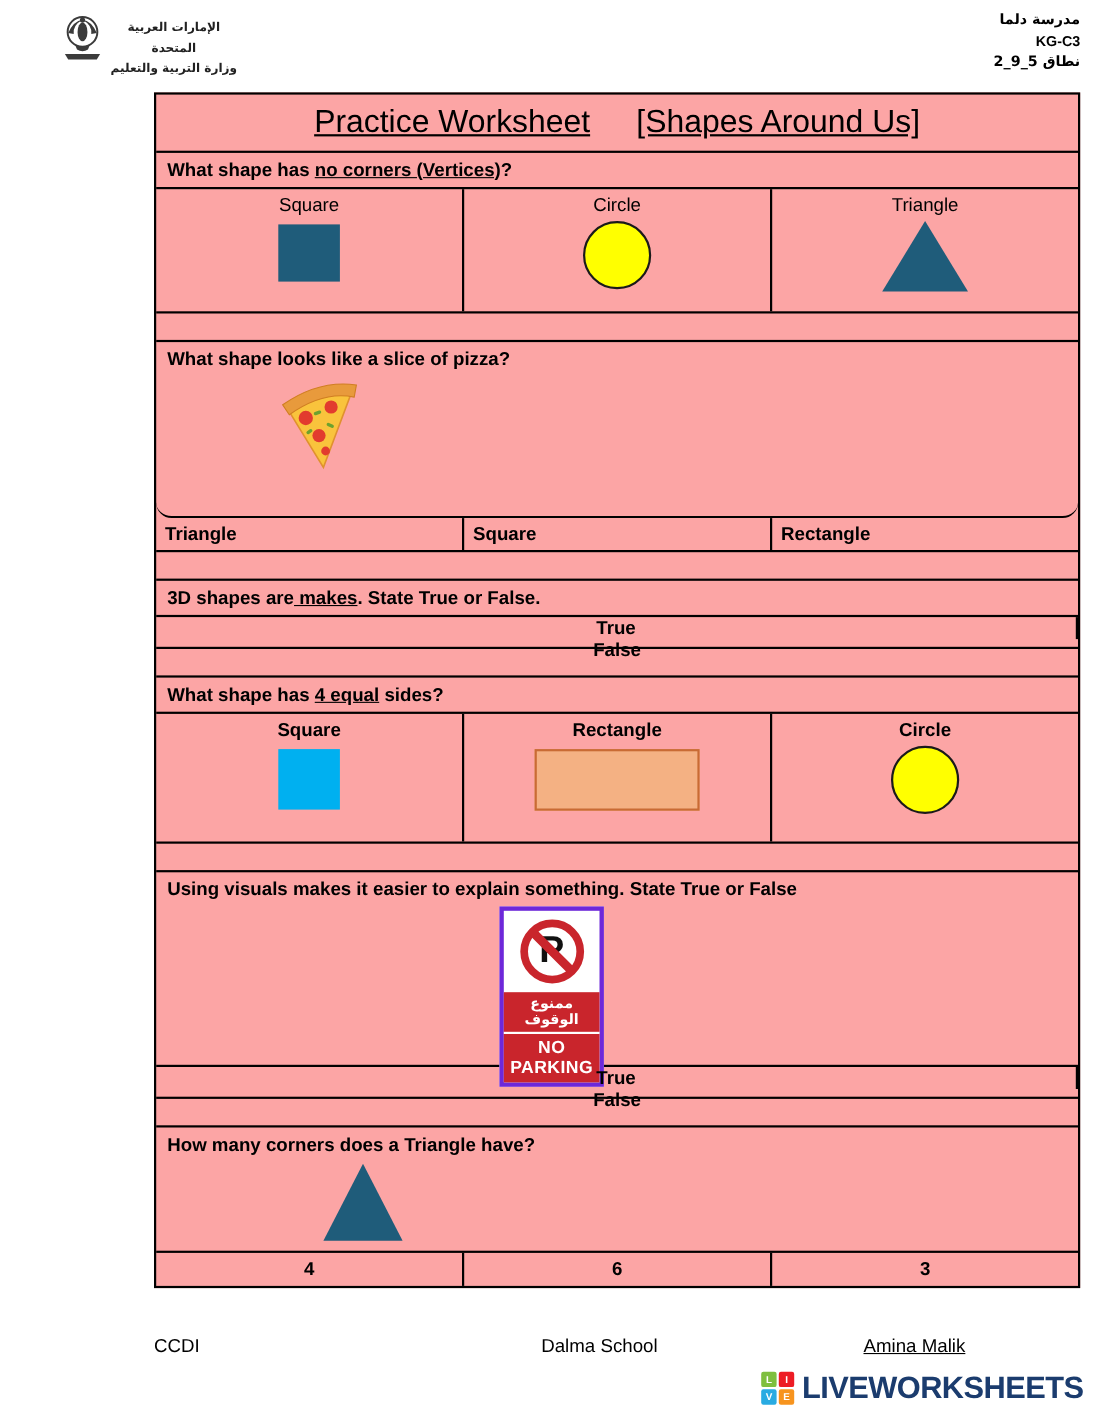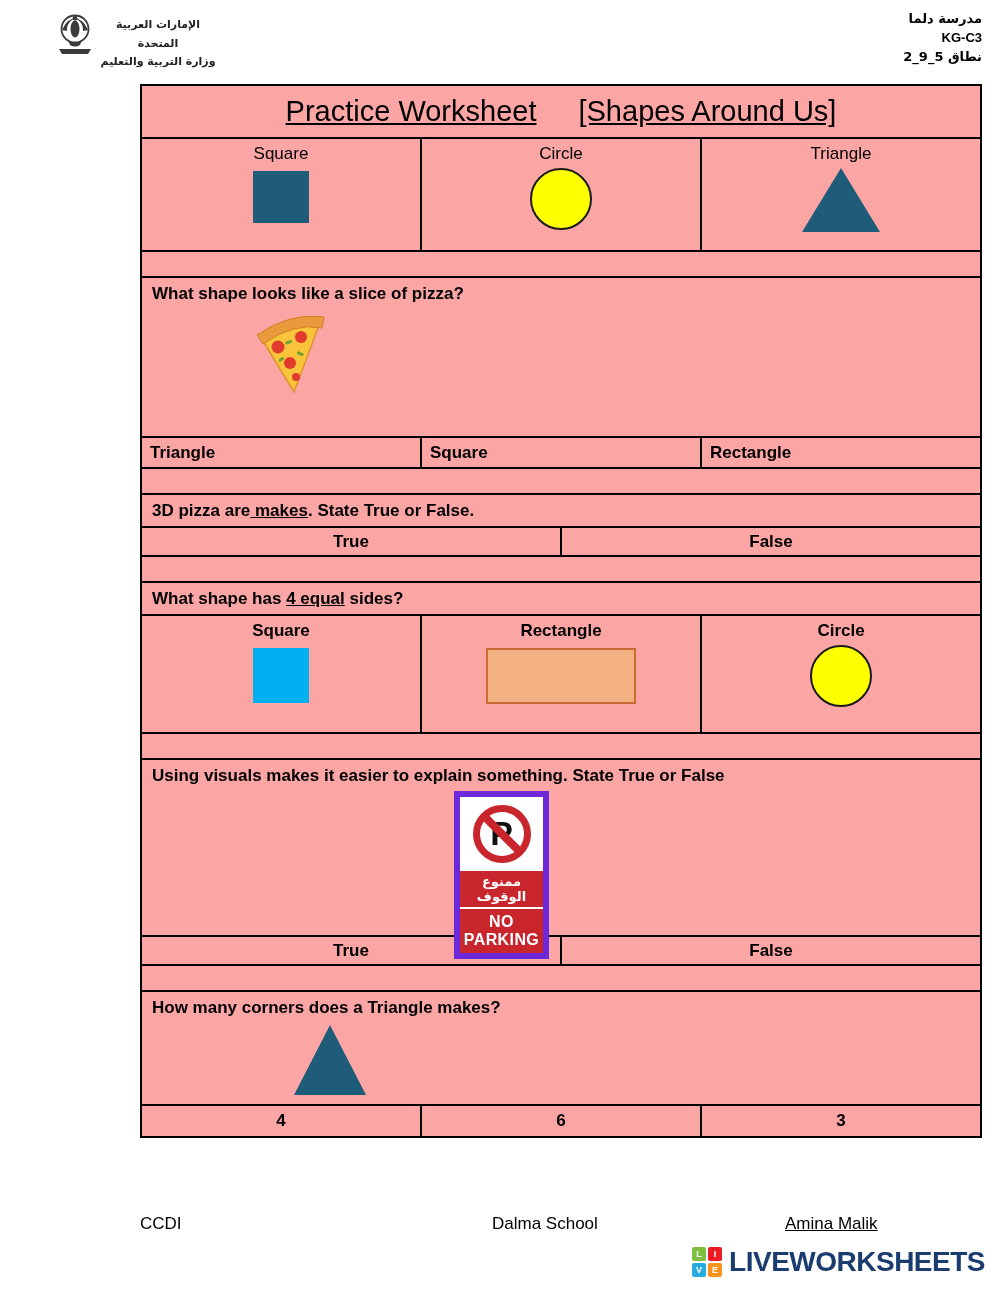--- a/index.html
+++ b/index.html
@@ -31,46 +31,46 @@
   .title-gap { display:inline-block; width:42px; }
 
   .row-q { height:33px; display:flex; align-items:center; padding-left:10px; }
   .q-text { font-weight:bold; font-size:17px; }
   .q-text .u { text-decoration:underline; }
   .q-line { padding:6px 10px 0 10px; font-weight:bold; font-size:17px; }
 
   .row-spacer { height:26px; }
   .row-q1opts { height:113px; }
   .row-q4opts { height:118px; }
-  .row-q2 { height:160px; }
+  .row-q2 { height:160px;border-radius:14px; }
   .row-q5 { height:177px; }
   .row-q6 { height:114px; }
   .row-ans  { height:31px; }
   .row-ansC { height:30px; }
-  .row-tf   { height:29px; }
+  .row-tf   { height:29px;flex-direction:column; }
 
   .opt { display:flex; flex-direction:column; align-items:center; padding-top:5px; }
   .opt-label { font-size:17px; }
   .opt-label.bold { font-weight:bold; }
   .shape { margin-top:7px; }
   .square-navy  { width:56px; height:52px; background:var(--navy); }
   .circle-yellow{ width:62px; height:62px; border-radius:50%; background:var(--yellow); border:2px solid #1a1a1a; margin-top:4px; }
   .triangle-navy{ width:0; height:0; border-left:39px solid transparent; border-right:39px solid transparent; border-bottom:64px solid var(--navy); margin-top:4px; }
   .square-cyan  { width:56px; height:55px; background:var(--cyan); }
   .rect-salmon  { width:150px; height:56px; background:var(--salmon); border:2px solid var(--salmon-border); }
   .triangle-q6  { width:0; height:0; border-left:36px solid transparent; border-right:36px solid transparent; border-bottom:70px solid var(--navy); margin:7px 0 0 152px; }
 
   .ansL { padding:5px 8px; font-weight:bold; font-size:17px; }
   .ansC { display:flex; align-items:center; justify-content:center; font-weight:bold; font-size:17px; }
   .tf   { display:flex; align-items:center; justify-content:center; font-weight:bold; font-size:17px; }
 
   .pizza { margin:6px 0 0 112px; display:block; }
 
   
-  .sign { width:95px; margin:5px 0 0 312px; background:#fff; border:6px solid #6d28d9; }
+  .sign { width:95px; margin:5px 0 0 312px; background:#fff; border:4px solid #6d28d9; }
   .sign-top { height:74px; position:relative; }
   .sign-circle { position:absolute; left:50%; top:50%; transform:translate(-50%,-50%);
                  width:58px; height:58px; border:7px solid var(--sign-red); border-radius:50%; }
   .sign-p { position:absolute; left:50%; top:50%; transform:translate(-50%,-52%);
             font-size:34px; font-weight:bold; color:#111; }
   .sign-slash { position:absolute; left:50%; top:50%; width:56px; height:8px; background:var(--sign-red);
                 transform:translate(-50%,-50%) rotate(45deg); border-radius:3px; }
   .sign-band { background:var(--sign-red); color:#fff; text-align:center; }
   .sign-ar { font-size:13px; font-weight:bold; padding:3px 2px; border-bottom:2px solid #fff; }
   .sign-en { font-size:16px; font-weight:bold; letter-spacing:0.4px; padding:4px 2px; }
@@ -118,20 +118,23 @@
   </div>
 
   <div class="ws">
 
     <div class="row row-title">
       <span class="title-part">Practice Worksheet</span>
       <span class="title-gap"></span>
       <span class="title-part">[Shapes Around Us]</span>
     </div>
 
+    <div class="row row-q">
+      <span class="q-text"><span>What shape has </span><span class="u">no corners (Vertices)</span><span>?</span></span>
+    </div>
 
     <div class="row cells row-q1opts">
       <div class="cell opt">
         <div class="opt-label">Square</div>
         <div class="shape square-navy"></div>
       </div>
       <div class="cell opt">
         <div class="opt-label">Circle</div>
         <div class="shape circle-yellow"></div>
       </div>
@@ -160,21 +163,21 @@
 
     <div class="row cells row-ans">
       <div class="cell ansL">Triangle</div>
       <div class="cell ansL">Square</div>
       <div class="cell ansL">Rectangle</div>
     </div>
 
     <div class="row row-spacer"></div>
 
     <div class="row row-q">
-      <span class="q-text"><span>3D pizza are</span><span class="u"> makes</span><span>. State True or False.</span></span>
+      <span class="q-text"><span>3D shapes are</span><span class="u"> makes</span><span>. State True or False.</span></span>
     </div>
     <div class="row cells row-tf">
       <div class="cell tf">True</div>
       <div class="cell tf">False</div>
     </div>
 
     <div class="row row-spacer"></div>
 
     <div class="row row-q">
       <span class="q-text"><span>What shape has </span><span class="u">4 equal</span><span> sides?</span></span>
@@ -212,21 +215,21 @@
       </div>
     </div>
     <div class="row cells row-tf">
       <div class="cell tf">True</div>
       <div class="cell tf">False</div>
     </div>
 
     <div class="row row-spacer"></div>
 
     <div class="row row-q6">
-      <div class="q-line"><span>How many </span><span class="u">corners does a Triangle</span><span> makes?</span></div>
+      <div class="q-line"><span>How many </span><span class="u">corners does a Triangle</span><span> have?</span></div>
       <div class="triangle-q6"></div>
     </div>
     <div class="row cells row-ansC">
       <div class="cell ansC">4</div>
       <div class="cell ansC">6</div>
       <div class="cell ansC">3</div>
     </div>
 
   </div>
 

